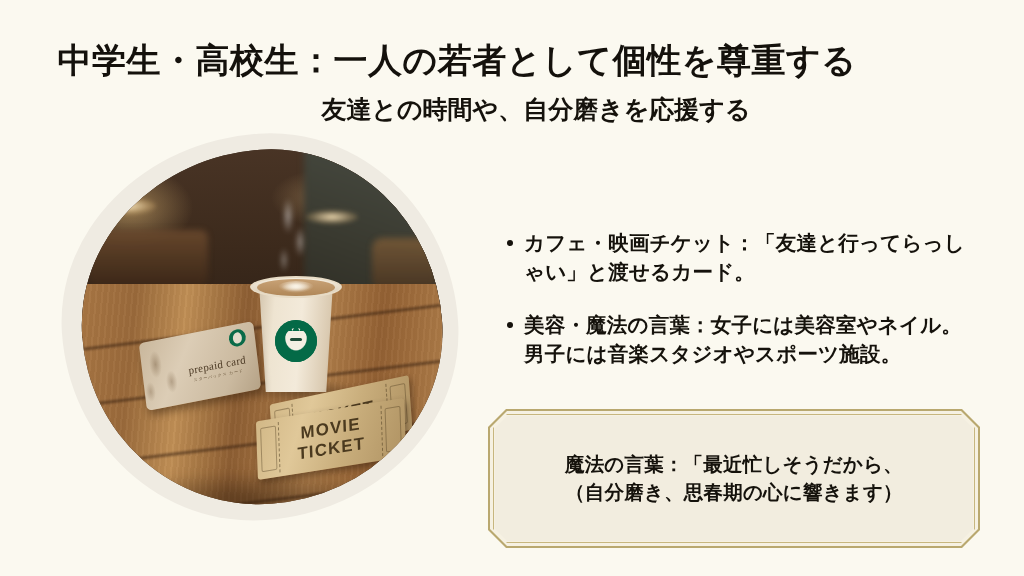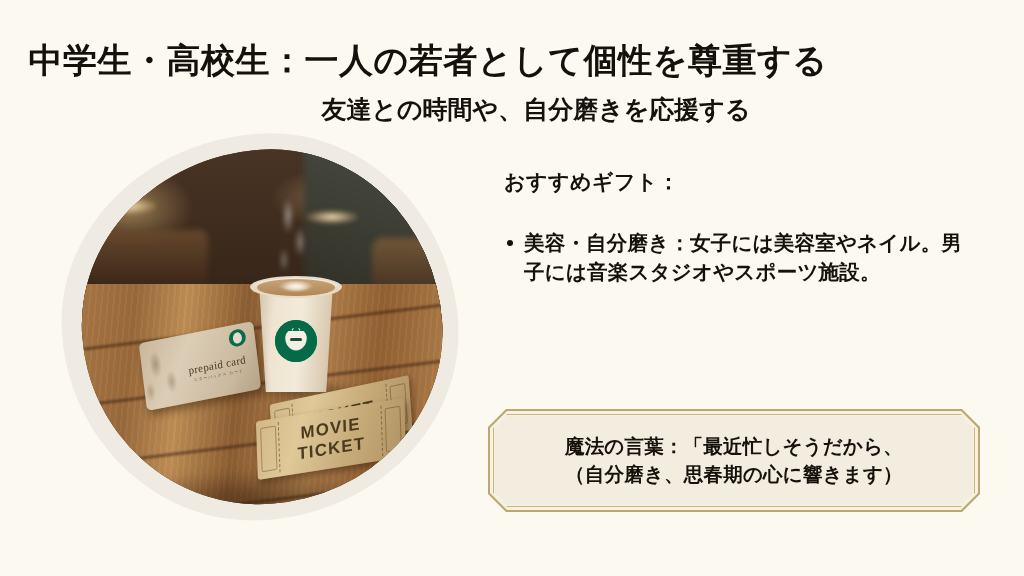--- a/index.html
+++ b/index.html
@@ -27,20 +27,21 @@
     left: 0;
     top: 38px;
     width: 856px;
     text-align: center;
     font-family: "Liberation Serif", "DejaVu Serif", serif;
     font-weight: bold;
     font-size: 34px;
     letter-spacing: 0.5px;
     color: #14110C;
     white-space: nowrap;
+    padding-left: 29px;
   }
   .subtitle {
     position: absolute;
     left: 0;
     top: 93px;
     width: 1024px;
     text-align: center;
     font-family: "Liberation Sans", "DejaVu Sans", sans-serif;
     font-weight: bold;
     font-size: 25px;
@@ -349,21 +350,21 @@
     border-radius: 50%;
     background: #15120C;
   }
 
   
   .magic-box {
     position: absolute;
     left: 488px;
     top: 409px;
     width: 492px;
-    height: 103px;
+    height: 139px;
   }
   .magic-outer, .magic-inner {
     position: absolute;
     inset: 0;
     clip-path: polygon(
       18px 0%, calc(100% - 18px) 0%,
       100% 18px, 100% calc(100% - 18px),
       calc(100% - 18px) 100%, 18px 100%,
       0% calc(100% - 18px), 0% 18px
     );
@@ -484,24 +485,24 @@
           <div class="ticket-stub ts-l"></div>
           <div class="ticket-stub ts-r"></div>
           <div class="ticket-label tl-front-1">MOVIE</div>
           <div class="ticket-label tl-front-2">TICKET</div>
         </div>
 
       </div>
     </div>
   </div>
 
-  <div class="lead">おすすめギフト：</div>
 
   <div class="bullets">
-    <div class="bullet">美容・自分磨き：女子には美容室やネイル。男子には音楽スタジオやスポーツ施設。</div>
+    <div class="bullet">カフェ・映画チケット：「友達と行ってらっしゃい」と渡せるカード。</div>
+    <div class="bullet">美容・魔法の言葉：女子には美容室やネイル。男子には音楽スタジオやスポーツ施設。</div>
   </div>
 
   <div class="magic-box">
     <div class="magic-outer"></div>
     <div class="magic-inner"></div>
     <div class="magic-fill"></div>
     <div class="magic-line"></div>
     <div class="magic-text">
       <div>魔法の言葉：「最近忙しそうだから、</div>
       <div>（自分磨き、思春期の心に響きます）</div>

